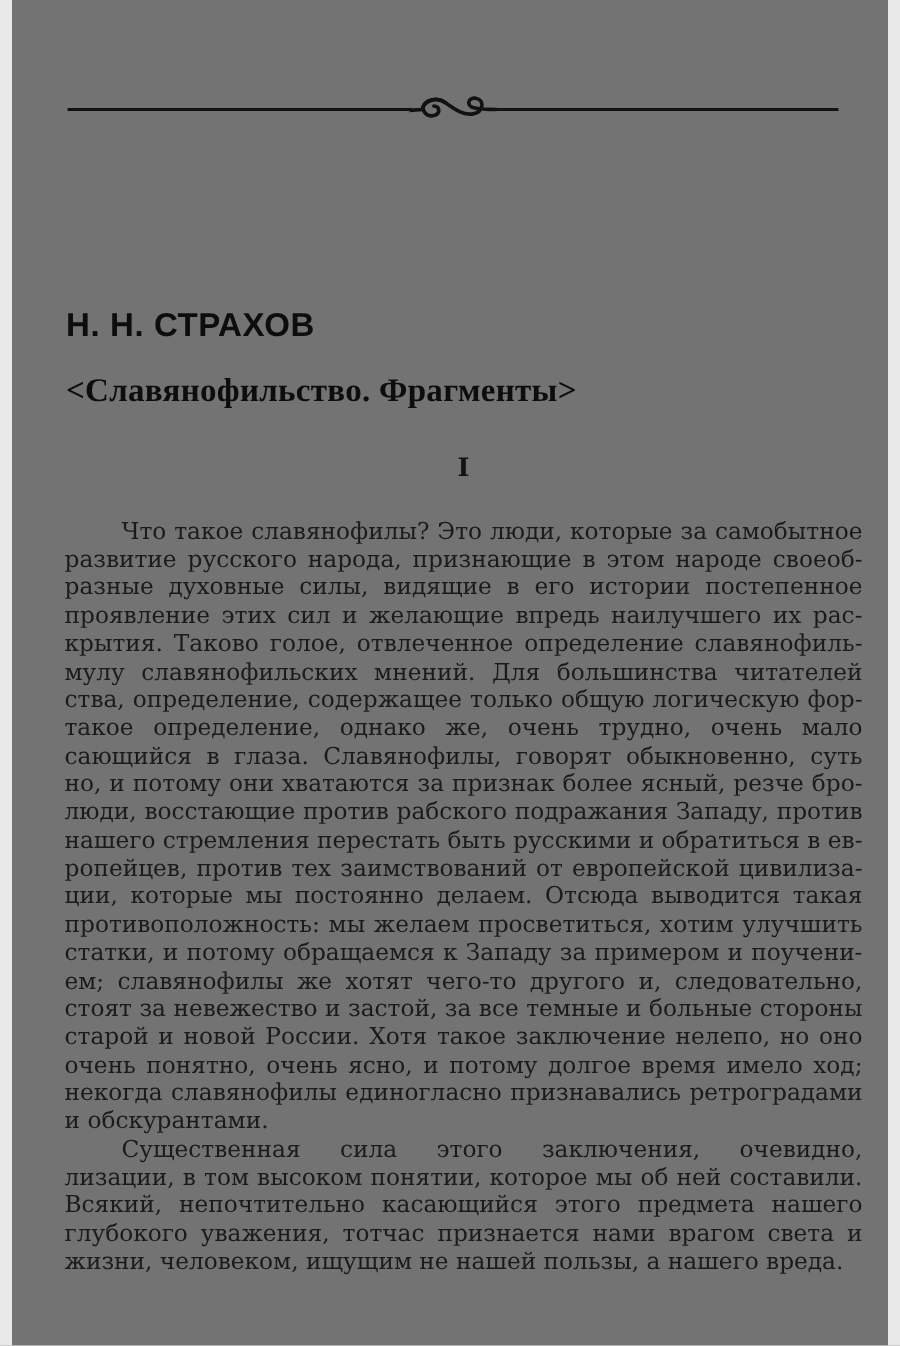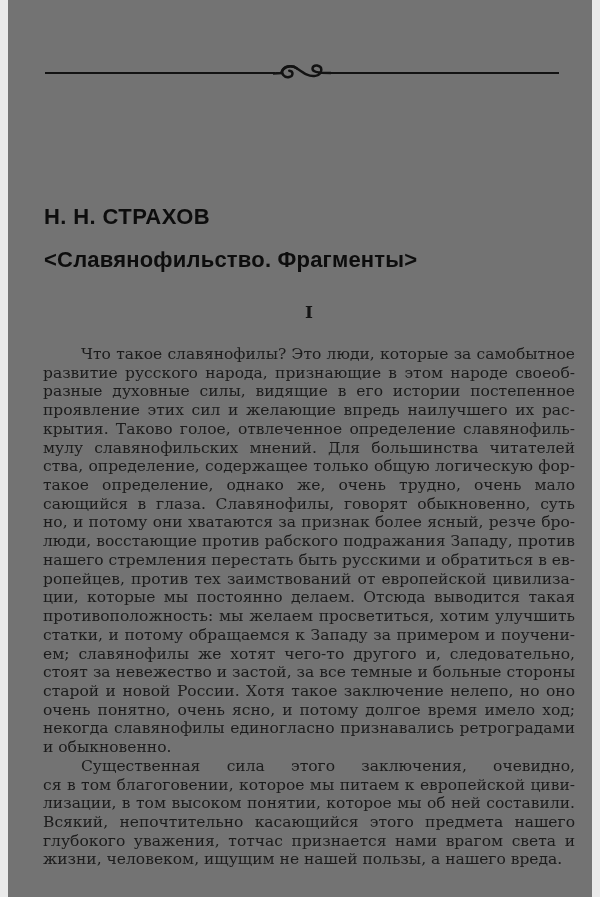--- a/index.html
+++ b/index.html
@@ -36,21 +36,21 @@
     font-family: "Liberation Sans", sans-serif;
     font-weight: 700;
     font-size: 22px;
     letter-spacing: 0.4px;
     color: #0d0d0d;
   }
   .title {
     position: absolute;
     left: 36px; top: 247px;
     margin: 0;
-    font-family: Liberation Sans, sans-serif;
+    font-family: Liberation Serif, serif;
     font-weight: 700;
     font-size: 22px;
     letter-spacing: 0.2px;
     color: #0d0d0d;
   }
 
   
   .numeral {
     position: absolute;
     left: 35px; top: 302px;
@@ -120,25 +120,24 @@
         <div class="text-line">нашего стремления перестать быть русскими и обратиться в ев-</div>
         <div class="text-line">ропейцев, против тех заимствований от европейской цивилиза-</div>
         <div class="text-line">ции, которые мы постоянно делаем. Отсюда выводится такая</div>
         <div class="text-line">противоположность: мы желаем просветиться, хотим улучшить</div>
         <div class="text-line">статки, и потому обращаемся к Западу за примером и поучени-</div>
         <div class="text-line">ем; славянофилы же хотят чего-то другого и, следовательно,</div>
         <div class="text-line">стоят за невежество и застой, за все темные и больные стороны</div>
         <div class="text-line">старой и новой России. Хотя такое заключение нелепо, но оно</div>
         <div class="text-line">очень понятно, очень ясно, и потому долгое время имело ход;</div>
         <div class="text-line">некогда славянофилы единогласно признавались ретроградами</div>
-        <div class="text-line last">и обыкновенно.</div>
+        <div class="text-line last">и обскурантами.</div>
       </div>
       <div class="para">
         <div class="text-line first">Существенная сила этого заключения, очевидно, заключает-</div>
-        <div class="text-line">ся в том благоговении, которое мы питаем к европейской циви-</div>
         <div class="text-line">лизации, в том высоком понятии, которое мы об ней составили.</div>
         <div class="text-line">Всякий, непочтительно касающийся этого предмета нашего</div>
         <div class="text-line">глубокого уважения, тотчас признается нами врагом света и</div>
         <div class="text-line last">жизни, человеком, ищущим не нашей пользы, а нашего вреда.</div>
       </div>
     </div>
 
 </div>
 
 </body></html>

